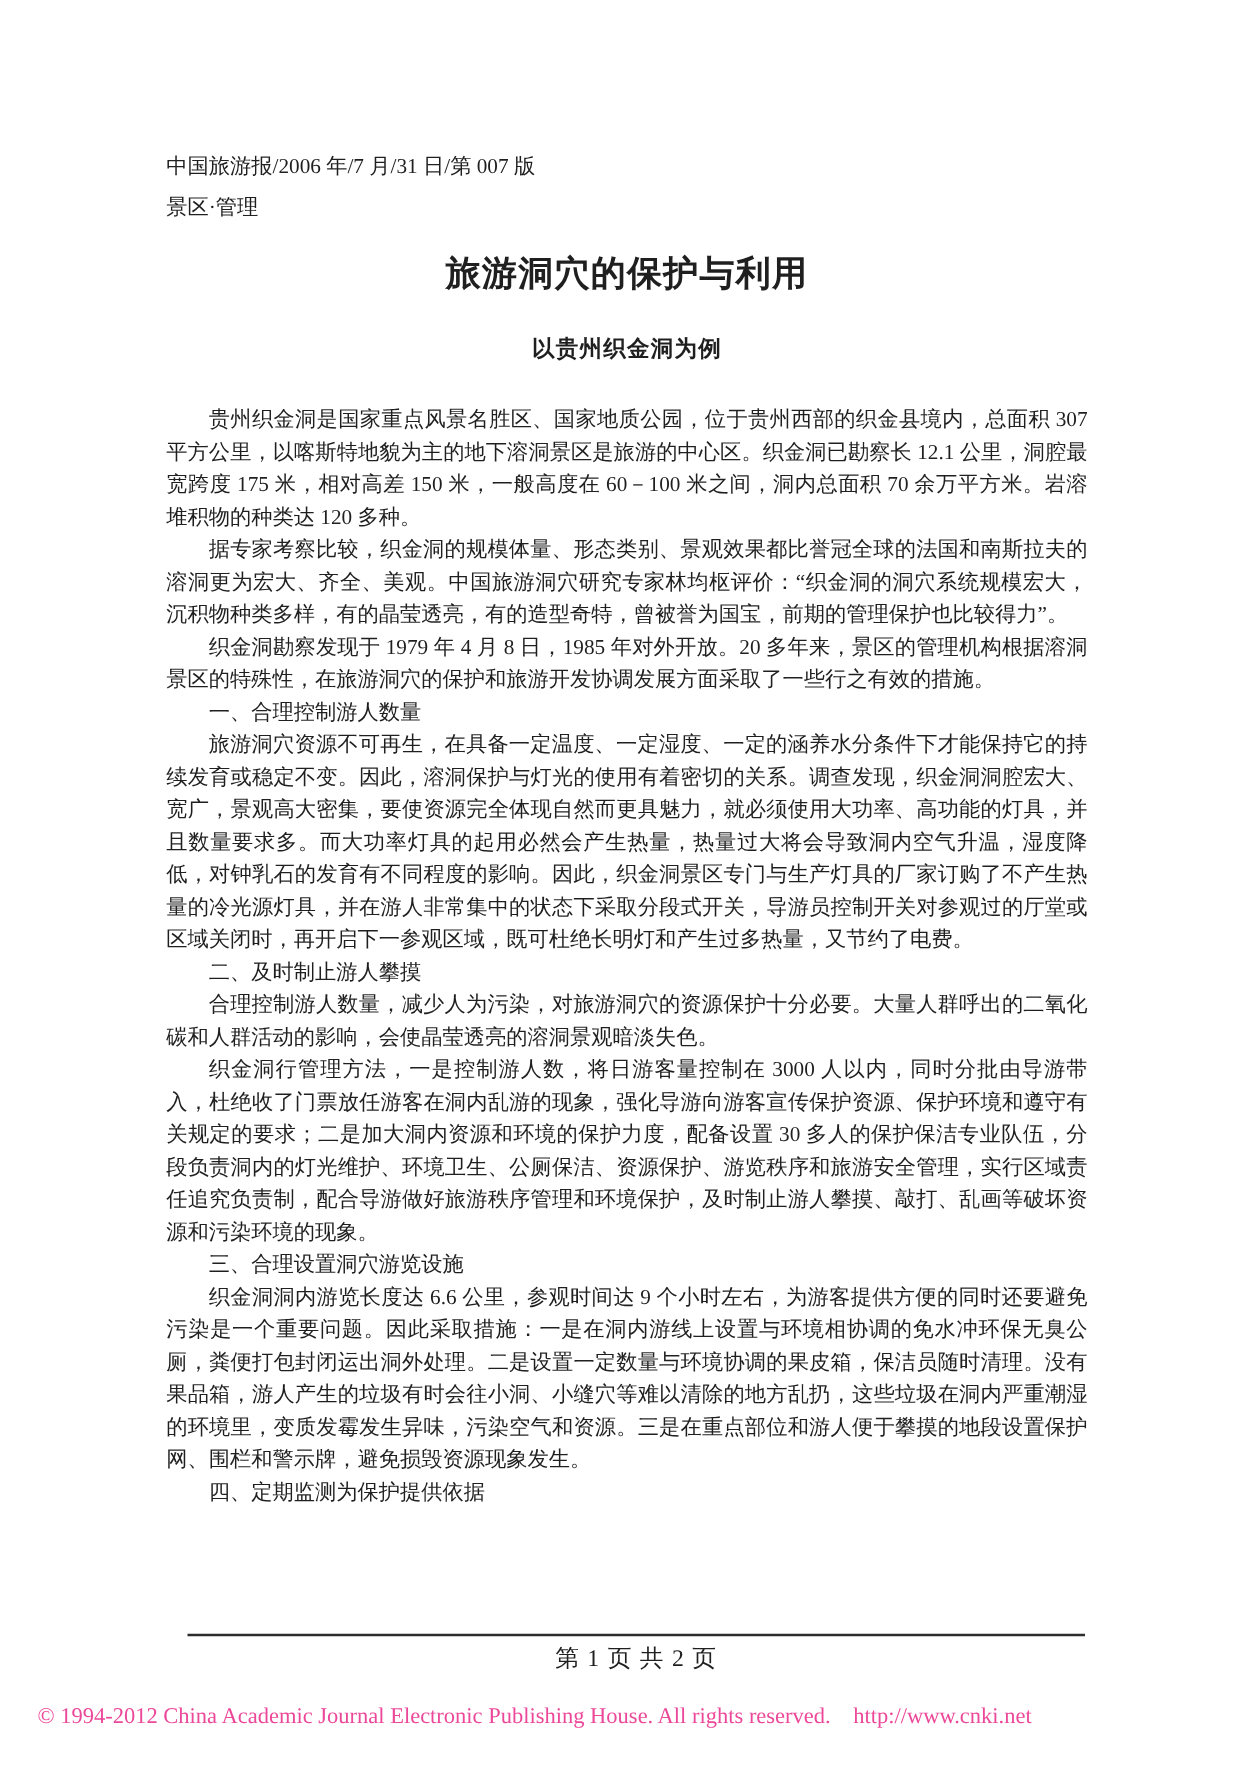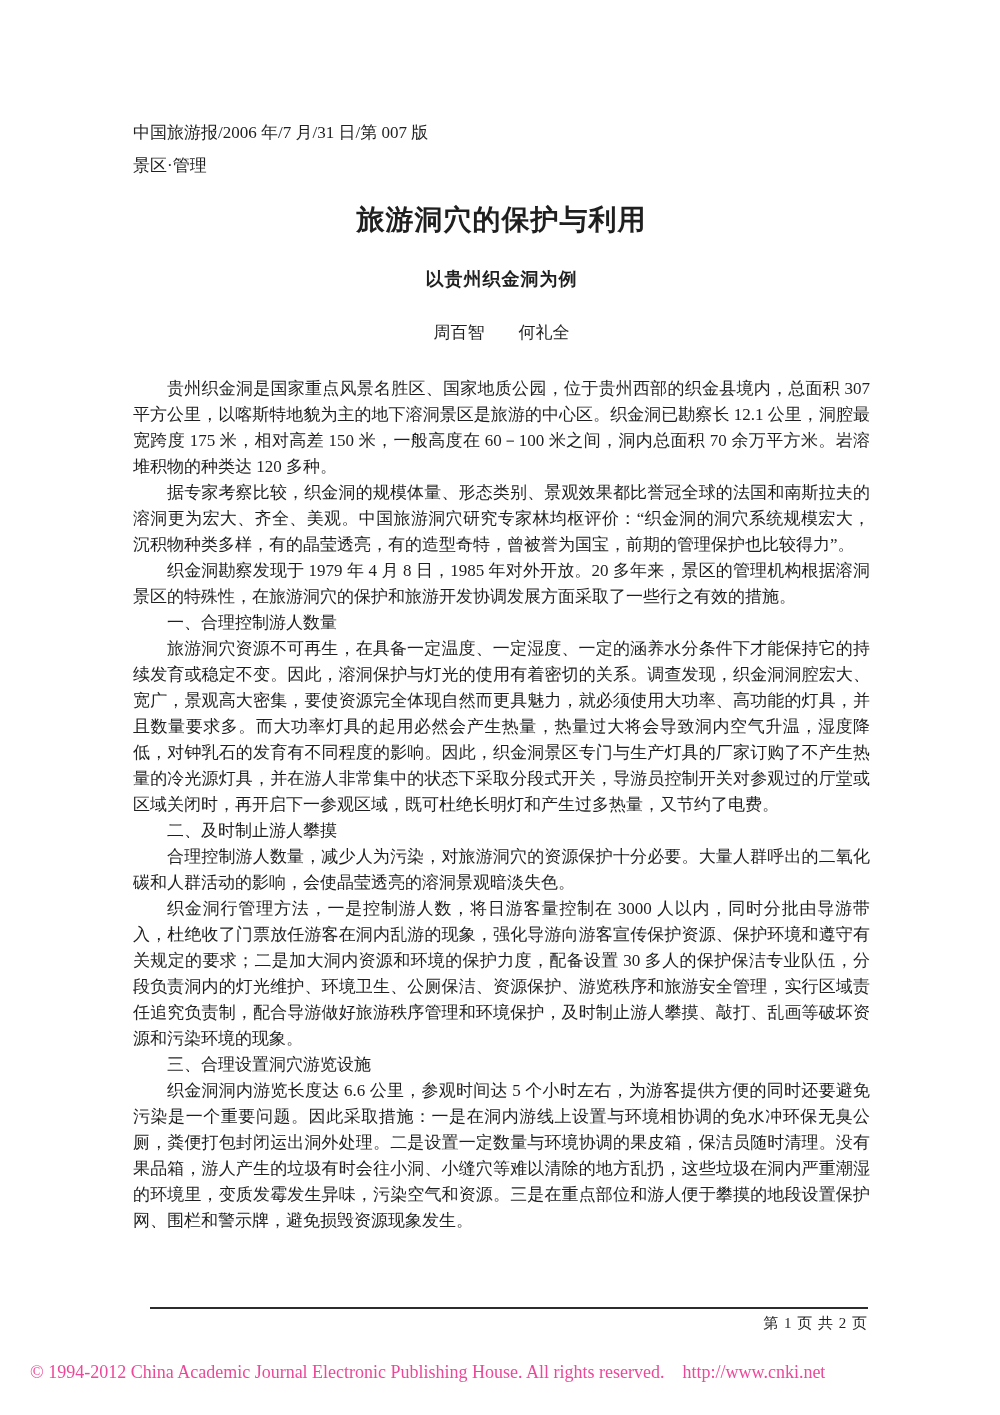--- a/index.html
+++ b/index.html
@@ -59,22 +59,22 @@
   }
   .section-heading {
     
   }
   .page-footer {
     position: absolute;
     left: 150px;
     top: 1307px;
     width: 718px;
     border-top: 2px solid #2c2c2c;
-    text-align: right;
-    font-size: 15px;
+    text-align: center;
+    font-size: 19px;
     padding-top: 5px;
     letter-spacing: 1px;
   }
   .copyright {
     position: absolute;
     left: 30px;
     top: 1362px;
     width: 940px;
     font-size: 18px;
     color: #ec4899;
@@ -88,33 +88,33 @@
 
   <div class="masthead">
     <div>中国旅游报/2006 年/7 月/31 日/第 007 版</div>
     <div>景区·管理</div>
   </div>
 
   <div class="doc-title">旅游洞穴的保护与利用</div>
 
   <div class="doc-subtitle">以贵州织金洞为例</div>
 
-  <div class="doc-authors">周百智　　何礼全</div>
 
   <div class="article-body">
     <p>贵州织金洞是国家重点风景名胜区、国家地质公园，位于贵州西部的织金县境内，总面积 307 平方公里，以喀斯特地貌为主的地下溶洞景区是旅游的中心区。织金洞已勘察长 12.1 公里，洞腔最宽跨度 175 米，相对高差 150 米，一般高度在 60－100 米之间，洞内总面积 70 余万平方米。岩溶堆积物的种类达 120 多种。</p>
     <p>据专家考察比较，织金洞的规模体量、形态类别、景观效果都比誉冠全球的法国和南斯拉夫的溶洞更为宏大、齐全、美观。中国旅游洞穴研究专家林均枢评价：“织金洞的洞穴系统规模宏大，沉积物种类多样，有的晶莹透亮，有的造型奇特，曾被誉为国宝，前期的管理保护也比较得力”。</p>
     <p>织金洞勘察发现于 1979 年 4 月 8 日，1985 年对外开放。20 多年来，景区的管理机构根据溶洞景区的特殊性，在旅游洞穴的保护和旅游开发协调发展方面采取了一些行之有效的措施。</p>
     <p class="section-heading">一、合理控制游人数量</p>
     <p>旅游洞穴资源不可再生，在具备一定温度、一定湿度、一定的涵养水分条件下才能保持它的持续发育或稳定不变。因此，溶洞保护与灯光的使用有着密切的关系。调查发现，织金洞洞腔宏大、宽广，景观高大密集，要使资源完全体现自然而更具魅力，就必须使用大功率、高功能的灯具，并且数量要求多。而大功率灯具的起用必然会产生热量，热量过大将会导致洞内空气升温，湿度降低，对钟乳石的发育有不同程度的影响。因此，织金洞景区专门与生产灯具的厂家订购了不产生热量的冷光源灯具，并在游人非常集中的状态下采取分段式开关，导游员控制开关对参观过的厅堂或区域关闭时，再开启下一参观区域，既可杜绝长明灯和产生过多热量，又节约了电费。</p>
     <p class="section-heading">二、及时制止游人攀摸</p>
     <p>合理控制游人数量，减少人为污染，对旅游洞穴的资源保护十分必要。大量人群呼出的二氧化碳和人群活动的影响，会使晶莹透亮的溶洞景观暗淡失色。</p>
     <p>织金洞行管理方法，一是控制游人数，将日游客量控制在 3000 人以内，同时分批由导游带入，杜绝收了门票放任游客在洞内乱游的现象，强化导游向游客宣传保护资源、保护环境和遵守有关规定的要求；二是加大洞内资源和环境的保护力度，配备设置 30 多人的保护保洁专业队伍，分段负责洞内的灯光维护、环境卫生、公厕保洁、资源保护、游览秩序和旅游安全管理，实行区域责任追究负责制，配合导游做好旅游秩序管理和环境保护，及时制止游人攀摸、敲打、乱画等破坏资源和污染环境的现象。</p>
     <p class="section-heading">三、合理设置洞穴游览设施</p>
-    <p>织金洞洞内游览长度达 6.6 公里，参观时间达 5 个小时左右，为游客提供方便的同时还要避免污染是一个重要问题。因此采取措施：一是在洞内游线上设置与环境相协调的免水冲环保无臭公厕，粪便打包封闭运出洞外处理。二是设置一定数量与环境协调的果皮箱，保洁员随时清理。没有果品箱，游人产生的垃圾有时会往小洞、小缝穴等难以清除的地方乱扔，这些垃圾在洞内严重潮湿的环境里，变质发霉发生异味，污染空气和资源。三是在重点部位和游人便于攀摸的地段设置保护网、围栏和警示牌，避免损毁资源现象发生。</p>
+    <p>织金洞洞内游览长度达 6.6 公里，参观时间达 9 个小时左右，为游客提供方便的同时还要避免污染是一个重要问题。因此采取措施：一是在洞内游线上设置与环境相协调的免水冲环保无臭公厕，粪便打包封闭运出洞外处理。二是设置一定数量与环境协调的果皮箱，保洁员随时清理。没有果品箱，游人产生的垃圾有时会往小洞、小缝穴等难以清除的地方乱扔，这些垃圾在洞内严重潮湿的环境里，变质发霉发生异味，污染空气和资源。三是在重点部位和游人便于攀摸的地段设置保护网、围栏和警示牌，避免损毁资源现象发生。</p>
+    <p class="section-heading">四、定期监测为保护提供依据</p>
   </div>
 
 </div>
 
 <div class="page-footer">
   <span>第 1 页 共 2 页</span>
 </div>
 
 <div class="copyright">© 1994-2012 China Academic Journal Electronic Publishing House. All rights reserved.    http://www.cnki.net</div>
 

